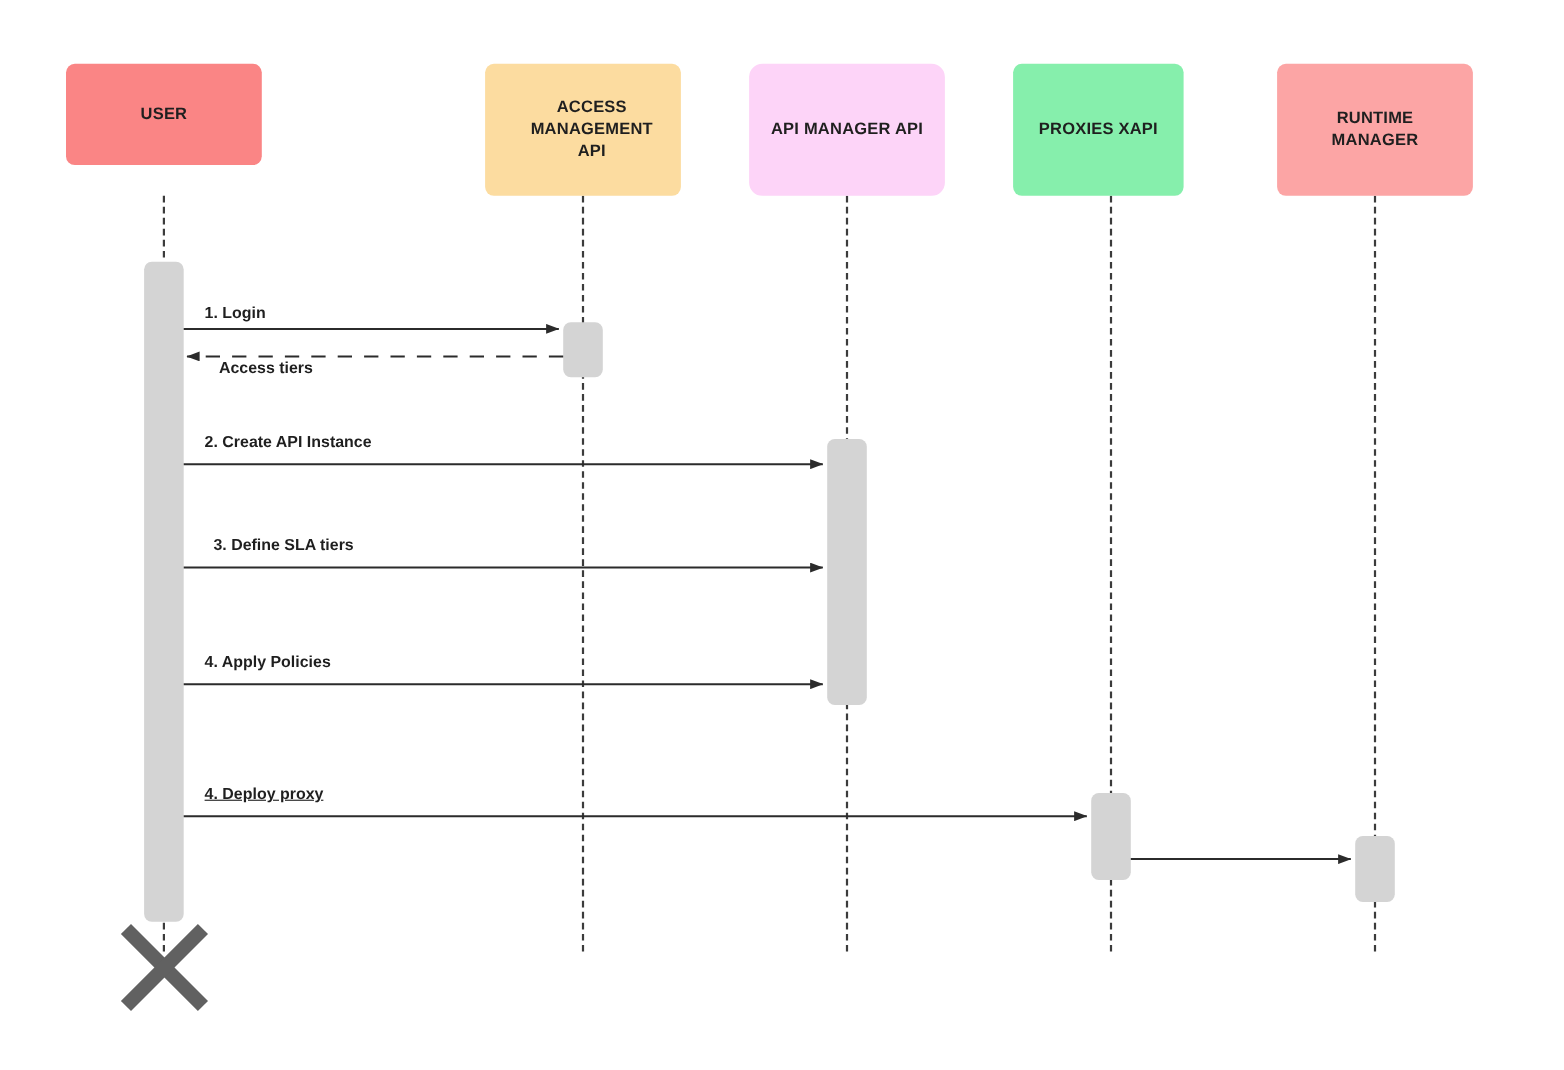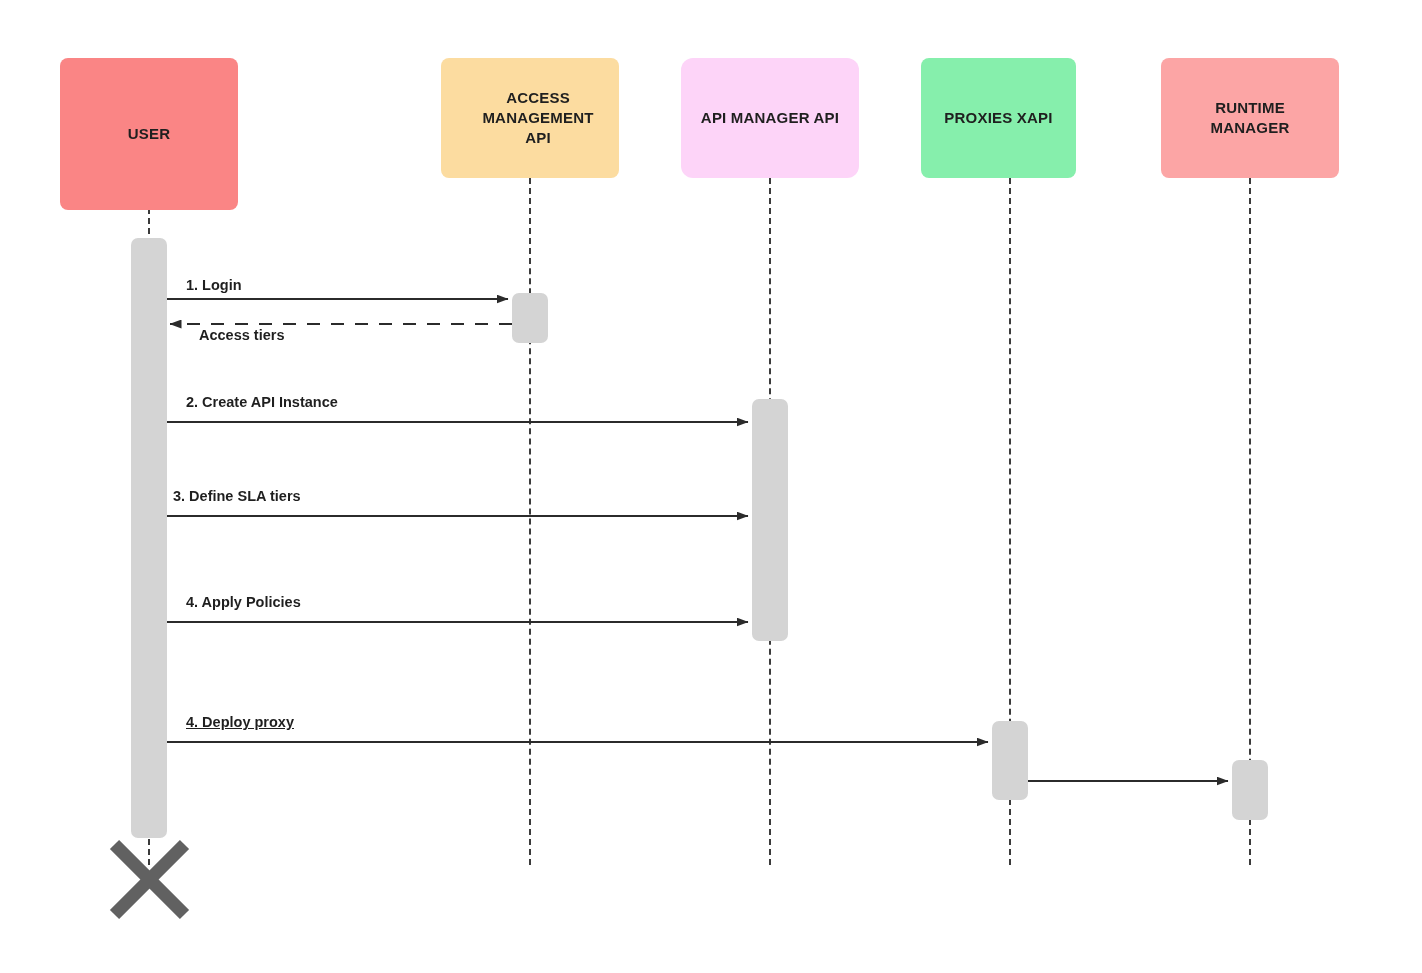--- a/index.html
+++ b/index.html
@@ -70,21 +70,21 @@
 
   <div id="lifelines">
       <div class="lifeline" style="left: 148px; top: 178px; height: 687px; border-left-color: rgb(59, 59, 59);"></div>
       <div class="lifeline" style="left: 529px; top: 178px; height: 687px; border-left-color: rgb(59, 59, 59);"></div>
       <div class="lifeline" style="left: 769px; top: 178px; height: 687px; border-left-color: rgb(59, 59, 59);"></div>
       <div class="lifeline" style="left: 1009px; top: 178px; height: 687px; border-left-color: rgb(59, 59, 59);"></div>
       <div class="lifeline" style="left: 1249px; top: 178px; height: 687px; border-left-color: rgb(59, 59, 59);"></div>
     </div>
 
   <div id="participants">
-      <div class="participant" style="left: 60px; top: 58px; width: 178px; height: 152px; background: rgb(250, 133, 133); text-align: center;">
+      <div class="participant" style="left: 60px; top: 58px; width: 178px; height: 92px; background: rgb(250, 133, 133); text-align: center;">
         <div class="participant-label">USER</div>
       </div>
       <div class="participant" style="left: 441px; top: 58px; width: 178px; height: 120px; background: rgb(252, 220, 160); padding-left: 16px;">
         <div class="participant-label">ACCESS
 MANAGEMENT
 API</div>
       </div>
       <div class="participant" style="left: 681px; top: 58px; width: 178px; height: 120px; background: rgb(253, 212, 248); border-radius: 12px;">
         <div class="participant-label">API MANAGER API</div>
       </div>
@@ -122,21 +122,21 @@
         <line x1="167" y1="622" x2="748" y2="622" stroke="#2b2b2b" stroke-width="1.8" marker-end="url(#arrowhead)"></line>
         <line x1="167" y1="742" x2="988" y2="742" stroke="#2b2b2b" stroke-width="1.8" marker-end="url(#arrowhead)"></line>
         <line x1="1028" y1="781" x2="1228" y2="781" stroke="#2b2b2b" stroke-width="1.8" marker-end="url(#arrowhead)"></line>
       </g>
   </svg>
 
   <div id="message-labels">
       <div class="msg-label" style="left: 186px; top: 277px;">1. Login</div>
       <div class="msg-label" style="left: 199px; top: 327px;">Access tiers</div>
       <div class="msg-label" style="left: 186px; top: 394px;">2. Create API Instance</div>
-      <div class="msg-label" style="left: 173px; top: 488px;">3. Define SLA tiers</div>
+      <div class="msg-label" style="left: 194px; top: 488px;">3. Define SLA tiers</div>
       <div class="msg-label" style="left: 186px; top: 594px;">4. Apply Policies</div>
       <div class="msg-label" style="left: 186px; top: 714px; text-decoration: underline;">4. Deploy proxy</div>
     </div>
 
   <svg class="destroy-x" id="destroy-marker" width="83" height="83" style="left: 107.5px; top: 837.5px;">
       <line x1="6.5" y1="6.5" x2="76.5" y2="76.5" stroke="#616161" stroke-width="13"></line>
       <line x1="76.5" y1="6.5" x2="6.5" y2="76.5" stroke="#616161" stroke-width="13"></line>
     </svg>
 
 </div>

